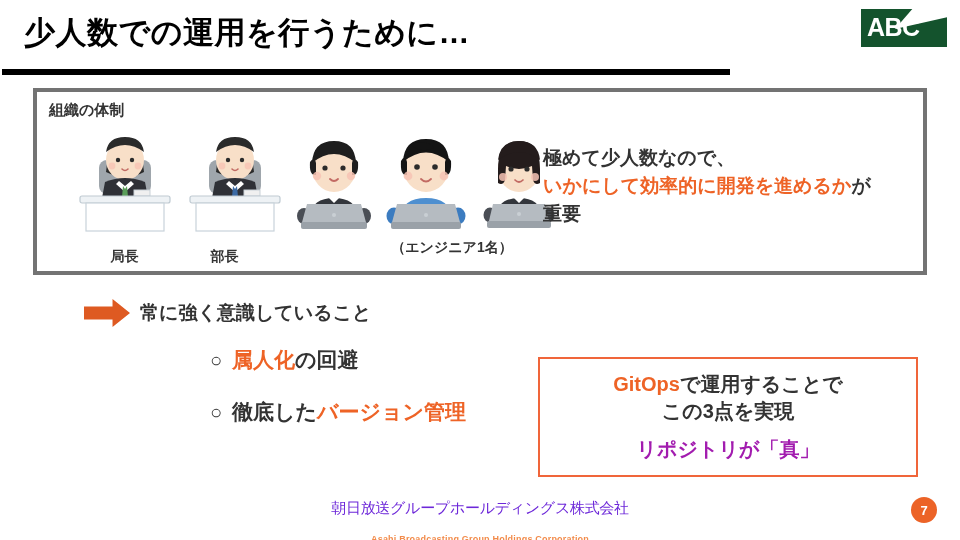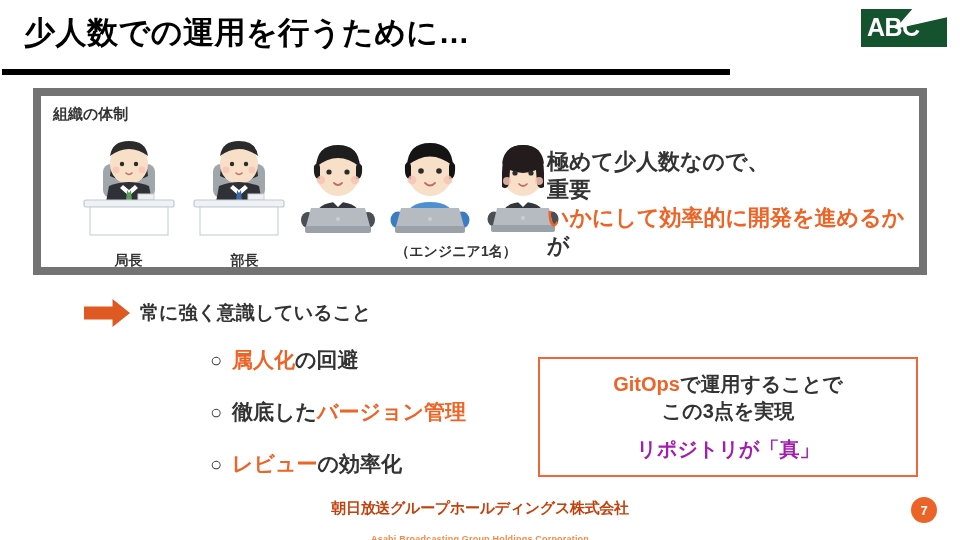--- a/index.html
+++ b/index.html
@@ -66,21 +66,21 @@
     clip-path: polygon(100% 0%, 100% 42%, 0% 100%, 34% 0%);
   }
 
   
   #org-box {
     position: absolute;
     left: 33px;
     top: 88px;
     width: 894px;
     height: 187px;
-    border: 8px solid #737373;
+    border: 4px solid #737373;
     box-sizing: border-box;
     background: #ffffff;
   }
   #org-box-title {
     position: absolute;
     left: 12px;
     top: 9px;
     font-size: 15px;
     font-weight: bold;
     color: #333333;
@@ -97,21 +97,21 @@
     color: #333333;
     text-align: center;
     white-space: nowrap;
   }
 
   
   #org-message {
     position: absolute;
     left: 506px;
     top: 52px;
-    font-size: 22px;
+    font-size: 19px;
     font-weight: bold;
     line-height: 28px;
     color: #333333;
   }
   .hl { color: #EE6326; }
 
   
   #arrow-mark {
     position: absolute;
     left: 84px;
@@ -184,22 +184,22 @@
   }
 
   
   #footer-jp {
     position: absolute;
     left: 0;
     right: 0;
     top: 499px;
     text-align: center;
     font-size: 15px;
-    font-weight: bold;
-    color: #c2410c;
+    font-weight: normal;
+    color: #6d28d9;
     letter-spacing: -0.3px;
   }
   #footer-en {
     position: absolute;
     left: 0;
     right: 0;
     top: 516px;
     text-align: center;
     font-size: 9px;
     font-weight: bold;
@@ -272,21 +272,21 @@
         <circle cx="66" cy="32" r="3.4" fill="#F7C3B4" opacity="0.8"></circle>
         <path d="M50 35 q3 3 6 0" stroke="#C26A63" stroke-width="1.6" fill="none" stroke-linecap="round"></path>
         <path d="M33 48 q20 -8 40 0 l3 16 h-46 z" fill="#2F3137"></path>
         <path d="M47 47 l6 5 l6 -5 l3 3 l-9 8 l-9 -8 z" fill="#FFFFFF"></path>
         <path d="M51 52 l2 3 l2 -3 l1 11 l-3 3 l-3 -3 z" fill="#3C6BA5"></path>
         <rect x="62" y="56" width="16" height="6" fill="#F0F0F0" stroke="#C9D2D8" stroke-width="1"></rect>
         <rect x="8" y="62" width="90" height="7" rx="2" fill="#EEF2F5" stroke="#BFCAD2" stroke-width="1.2"></rect>
         <rect x="14" y="69" width="78" height="28" fill="#FFFFFF" stroke="#C9D3DA" stroke-width="1.2"></rect>
       </svg>
     </div>
-    <div class="fig-caption" style="left:151px; top:156px; width:105px;font-family:Liberation Mono, monospace;">部長</div>
+    <div class="fig-caption" style="left:135px; top:156px; width:105px;font-family:Liberation Mono, monospace;">部長</div>
 
     <div class="figure" style="left:256px; top:44px; width:82px; height:96px;">
       <svg width="82" height="96" viewBox="0 0 82 96">
         <path d="M41 62 q-22 0 -24 18 l48 0 q-2 -18 -24 -18 z" fill="#33363C"></path>
         <ellipse cx="41" cy="32" rx="22" ry="24" fill="#F8DFC8"></ellipse>
         <path d="M19 27 q22 -18 44 0 q-1 -22 -22 -22 q-21 0 -22 22 z" fill="#1E1E1E"></path>
         <path d="M17 26 q4 -6 6 1 l0 12 q-7 1 -6 -13 z" fill="#1E1E1E"></path>
         <path d="M65 26 q-4 -6 -6 1 l0 12 q7 1 6 -13 z" fill="#1E1E1E"></path>
         <circle cx="32" cy="32" r="2.6" fill="#2B2B2B"></circle>
         <circle cx="50" cy="32" r="2.6" fill="#2B2B2B"></circle>
@@ -342,38 +342,35 @@
         <circle cx="39" cy="76" r="2" fill="#C9CFD4"></circle>
       </svg>
     </div>
 
     <div class="fig-caption" style="left:300px; top:146px; width:230px; line-height:19px;">
       <div>（エンジニア1名）</div>
     </div>
 
     <div id="org-message">
       <div>極めて少人数なので、</div>
-      <div>重要</div>
       <div>
         <span class="hl">いかにして効率的に開発を進めるか</span><span>が</span>
       </div>
+      <div>重要</div>
     </div>
   </div>
 
   <div id="arrow-mark"></div>
   <div id="always-aware">常に強く意識していること</div>
 
   <div class="bullet-row" id="bullet-1">
     <span class="mark">○</span><span class="hl">属人化</span><span>の回避</span>
   </div>
   <div class="bullet-row" id="bullet-2">
     <span class="mark">○</span><span>徹底した</span><span class="hl">バージョン管理</span>
-  </div>
-  <div class="bullet-row" id="bullet-3">
-    <span class="mark">○</span><span class="hl">レビュー</span><span>の効率化</span>
   </div>
 
   <div id="gitops-box">
     <div id="gitops-line1">
       <div>
         <span class="hl">GitOps</span><span>で運用することで</span>
       </div>
       <div>この3点を実現</div>
     </div>
     <div id="gitops-line3">リポジトリが「真」</div>

